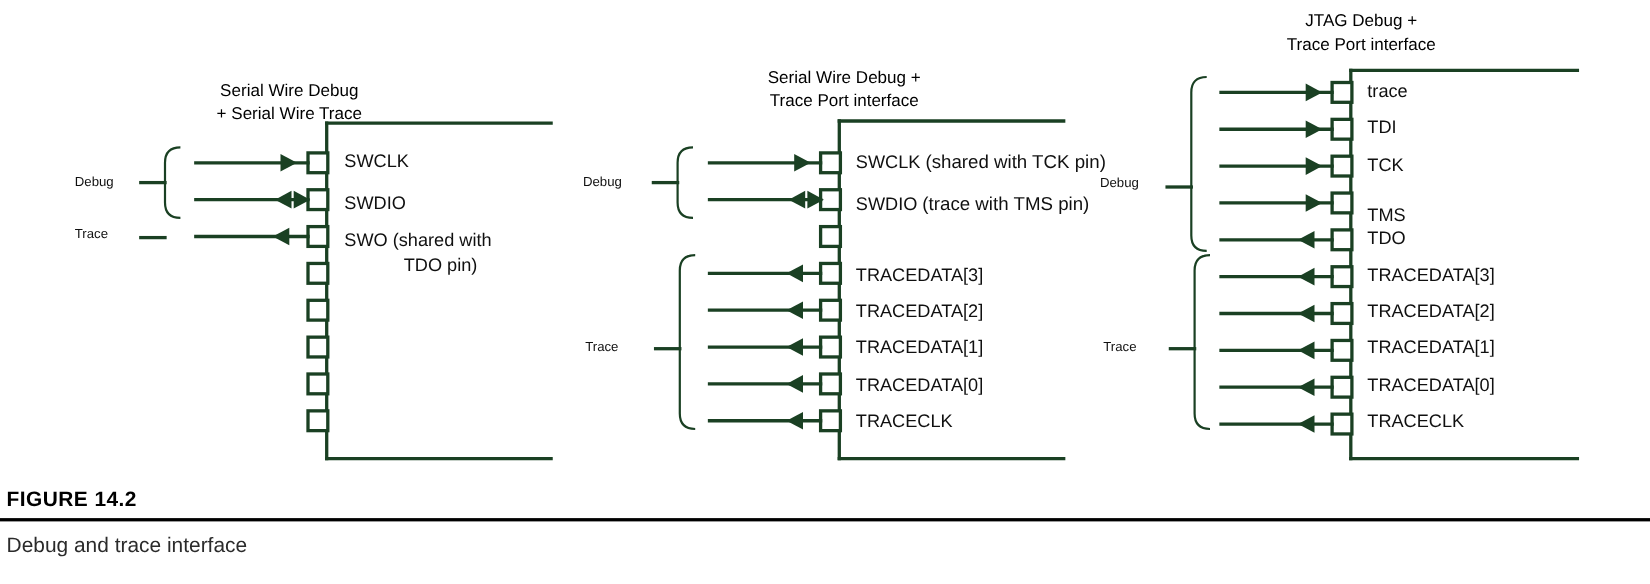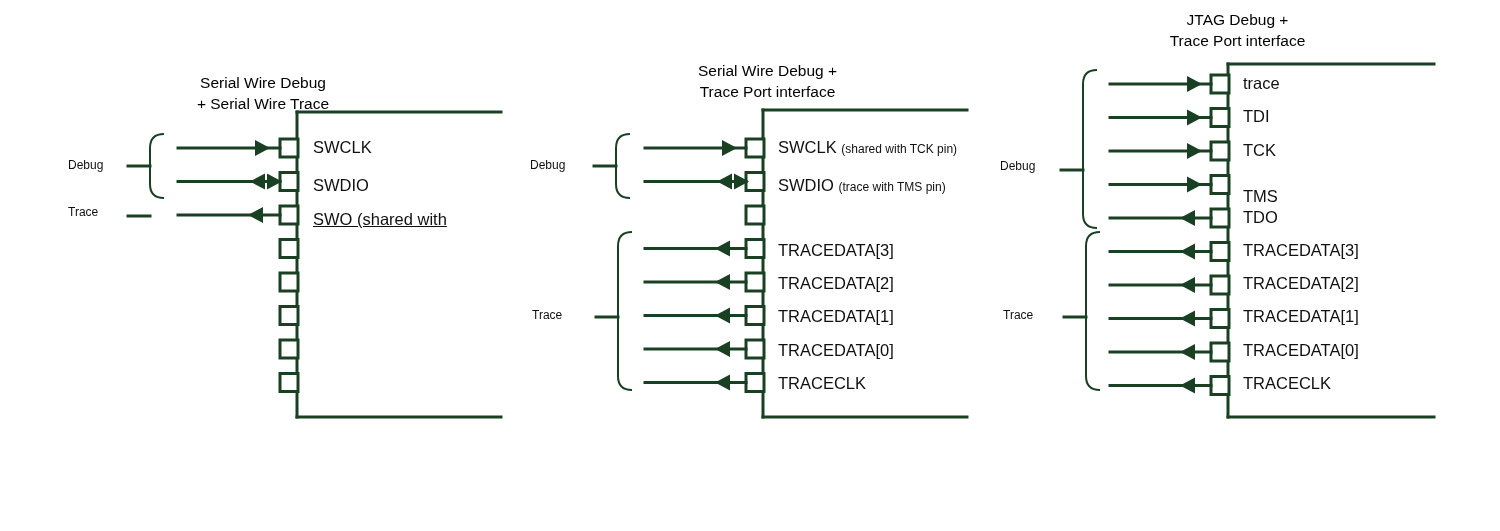--- a/index.html
+++ b/index.html
@@ -16,22 +16,22 @@
     white-space:pre-line;
   }
   .group-label{
     position:absolute;color:#101010;font-size:12px;
     font-family:"Liberation Sans", sans-serif;white-space:nowrap;
   }
   .pin-label{
     position:absolute;color:#101010;font-size:16.5px;
     font-family:"Liberation Sans", sans-serif;white-space:nowrap;
   }
-  .pin-label .note{font-size:12px;}
-  .pin-label.wrap{white-space:normal;width:175px;line-height:22px;text-decoration:underline;}
+  .pin-label .note{font-size:17px;}
+  .pin-label.wrap{white-space:normal;width:175px;line-height:22px;}
   .pin-label.wrap .second{display:block;text-align:center;}
   .caption-block{position:absolute;left:0;top:440px;width:1500px;}
   .caption-title{
     font-family:"Liberation Sans", sans-serif;
     font-weight:bold;font-size:19px;letter-spacing:0.4px;
     color:#000;padding:4px 0 5px 6px;
   }
   .caption-rule{height:2.5px;background:#000;width:1500px;}
   .caption-text{
     font-family:"Liberation Sans", sans-serif;
@@ -137,20 +137,21 @@
   <div class="panel-title" style="left:148px;top:60px;width:230px;margin-top:12px;">Serial Wire Debug
 + Serial Wire Trace</div>
 
   <div class="group-label" style="left:68px;top:158px;">Debug</div>
   <div class="group-label" style="left:68px;top:205px;">Trace</div>
 
   <div class="pin-label" style="left:313px;top:138px;">SWCLK</div>
   <div class="pin-label" style="left:313px;top:176px;">SWDIO</div>
   <div class="pin-label wrap" style="left:313px;top:208px;">
     <span>SWO (shared with</span>
+    <span class="second">TDO pin)</span>
   </div>
 
   <div class="panel-title" style="left:635px;top:60px;width:265px;">Serial Wire Debug +
 Trace Port interface</div>
 
   <div class="group-label" style="left:530px;top:158px;">Debug</div>
   <div class="group-label" style="left:532px;top:308px;">Trace</div>
 
   <div class="pin-label" style="left:778px;top:138px;">
     <span>SWCLK</span>
@@ -176,14 +177,19 @@
   <div class="pin-label" style="left:1243px;top:107px;">TDI</div>
   <div class="pin-label" style="left:1243px;top:141px;">TCK</div>
   <div class="pin-label" style="left:1243px;top:175px;margin-top:12px;">TMS</div>
   <div class="pin-label" style="left:1243px;top:208px;">TDO</div>
   <div class="pin-label" style="left:1243px;top:241px;">TRACEDATA[3]</div>
   <div class="pin-label" style="left:1243px;top:274px;">TRACEDATA[2]</div>
   <div class="pin-label" style="left:1243px;top:307px;">TRACEDATA[1]</div>
   <div class="pin-label" style="left:1243px;top:341px;">TRACEDATA[0]</div>
   <div class="pin-label" style="left:1243px;top:374px;">TRACECLK</div>
 
+  <div class="caption-block">
+    <div class="caption-title">FIGURE 14.2</div>
+    <div class="caption-rule"></div>
+    <div class="caption-text">Debug and trace interface</div>
+  </div>
 
 </div>
 
 </body></html>

